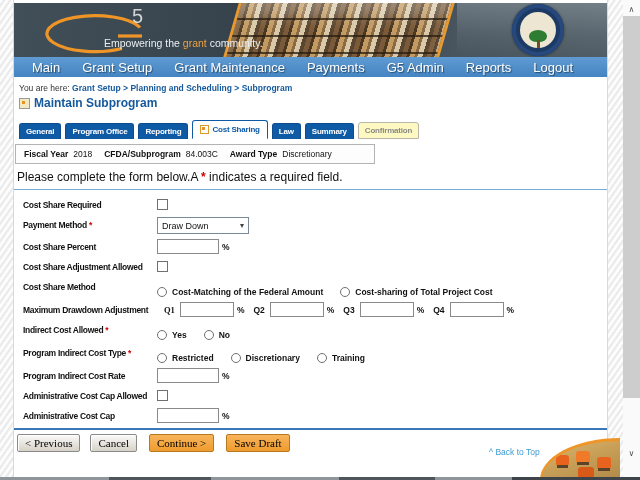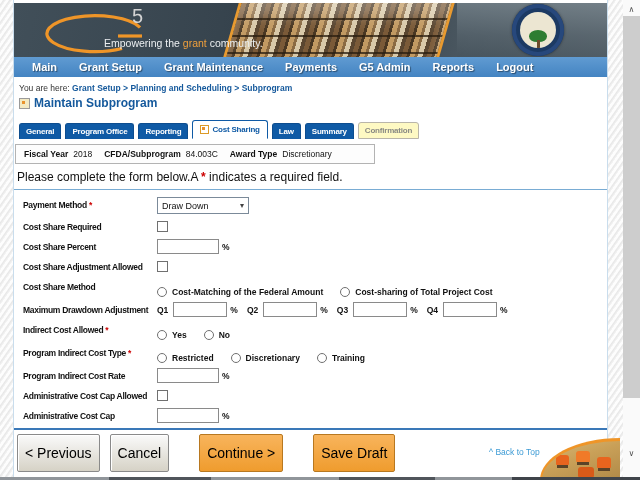--- a/index.html
+++ b/index.html
@@ -31,21 +31,21 @@
   .seal{position:absolute;left:498px;top:1px;width:52px;height:52px;border-radius:50%;
     background:#1c3a63;box-shadow:inset 0 0 0 4px #27487c,0 0 3px rgba(0,0,0,.5);
     display:flex;align-items:center;justify-content:center;}
   .seal-inner{width:36px;height:36px;border-radius:50%;background:#ece6d2;
     display:flex;align-items:flex-end;justify-content:center;overflow:hidden;}
   .seal-tree{width:20px;height:18px;position:relative;}
   .seal-canopy{position:absolute;left:1px;top:0;width:18px;height:12px;border-radius:50% 50% 45% 45%;background:#2e7d32;}
   .seal-trunk{position:absolute;left:8.5px;top:10px;width:3px;height:8px;background:#6d4c2a;}
   
   .navbar{height:20px;background:linear-gradient(#609bd2,#4484c2);display:flex;align-items:center;padding-left:7px;}
-  .nav-item{color:#fff;font-weight:bold;font-size:11px;padding:0 11px;white-space:nowrap;
+  .nav-item{color:#fff;font-weight:normal;font-size:13px;padding:0 11px;white-space:nowrap;
     text-shadow:1px 1px 1px rgba(0,0,0,.45);cursor:pointer;}
   
   .main{position:relative;color:#111;}
   .breadcrumb{margin:6px 0 0 5px;font-size:8.5px;}
   .breadcrumb .prefix{color:#333;}
   .breadcrumb .path{color:#15599c;font-weight:bold;cursor:pointer;}
   .page-title-row{margin:3px 0 10px 5px;display:flex;align-items:center;gap:4px;}
   .title-icon{width:9px;height:9px;border:1px solid #9a9a9a;background:#f2e9c2;position:relative;}
   .title-icon i{position:absolute;left:2px;top:2px;width:3px;height:3px;background:#e8922c;}
   .page-title{font-size:12px;font-weight:bold;color:#15599c;}
@@ -78,27 +78,27 @@
   .sel .chev{font-size:8px;color:#444;line-height:1;}
   input.ti{width:56px;height:13px;border:1px solid #8a8a8a;background:#fff;font-size:9px;padding:0 2px;font-family:"Liberation Sans",sans-serif;}
   input.ti.qtr{width:48px;}
   input.cb{appearance:none;-webkit-appearance:none;width:11px;height:11px;border:1px solid #707070;background:#fff;margin:2px 0 0 0;cursor:pointer;}
   input.cb:checked{background:#cde;}
   input.rb{appearance:none;-webkit-appearance:none;width:10px;height:10px;border:1px solid #707070;border-radius:50%;background:#fff;margin:0 2px 0 0;cursor:pointer;}
   input.rb:checked{background:#456;}
   .optlbl{font-weight:bold;margin-right:14px;white-space:nowrap;}
   .pct{font-weight:bold;}
   .qlbl{font-weight:bold;margin:0 2px 0 6px;}
-  .qlbl.first{margin-left:0;}
+  .qlbl.first{margin-left:7px;font-family:Liberation Serif, serif;}
   
   .btn-row{margin:4px 0 0 3px;display:flex;align-items:center;}
-  .btn{font-size:14px;padding:10px 7px;border-radius:2px;cursor:pointer;font-family:Liberation Sans, sans-serif;white-space:nowrap;}
+  .btn{font-size:11px;padding:2px 7px;border-radius:2px;cursor:pointer;font-family:Liberation Serif, serif;white-space:nowrap;}
   .btn.gray{background:linear-gradient(#fafafa,#d6d2c6);border:1px solid #8a8a8a;box-shadow:inset 1px 1px 0 #fff;}
   .btn.orange{background:linear-gradient(#f8b45c,#ef9c2e);border:1px solid #b87820;}
-  .mr10{margin-right:10px;} .mr30{margin-right:30px;}
+  .mr10{margin-right:10px;} .mr30{margin-right:12px;}
   
   .back-top{position:absolute;left:475px;top:447px;font-size:8.5px;color:#3d9bd5;cursor:pointer;white-space:nowrap;}
   .corner-art{position:absolute;left:540px;top:438px;width:78px;height:39px;z-index:5;
     border-top-left-radius:100% 100%;border-top:3px solid #ef9528;border-left:2px solid #ef9528;
     background:linear-gradient(160deg,#d8b878 0%,#c9a058 45%,#b08a48 100%);overflow:hidden;}
   .chair{position:absolute;background:#e8641e;border-radius:3px 3px 1px 1px;box-shadow:0 4px 0 -1px #5a4328;}
   .c1{left:14px;top:14px;width:13px;height:10px;}
   .c2{left:34px;top:10px;width:14px;height:11px;background:#f07a28;}
   .c3{left:55px;top:16px;width:14px;height:11px;}
   .c4{left:36px;top:26px;width:16px;height:10px;background:#d85a18;}
@@ -185,34 +185,34 @@
     </div>
 
     <div class="instructions">
       <span>Please complete the form below.A </span><span class="req">*</span><span> indicates a required field.</span>
     </div>
     <div class="hr-blue"></div>
 
     <div class="gform">
 
       <div class="frow">
+        <span class="flbl">Cost Share Required</span>
+        <span class="fctrl">
+            <input type="checkbox" class="cb" style="">
+          </span>
+      </div>
+
+      <div class="frow">
         <span class="flbl"><span>Payment Method</span> <span class="req">*</span></span>
         <span class="fctrl">
           <span class="sel">
             <span>Draw Down</span>
             <span class="chev">▾</span>
           </span>
         </span>
-      </div>
-
-      <div class="frow">
-        <span class="flbl">Cost Share Required</span>
-        <span class="fctrl">
-            <input type="checkbox" class="cb" style="">
-          </span>
       </div>
 
       <div class="frow">
         <span class="flbl">Cost Share Percent</span>
         <span class="fctrl">
             <input class="ti" value="" style="">
             <span class="pct">%</span>
           </span>
       </div>
 

